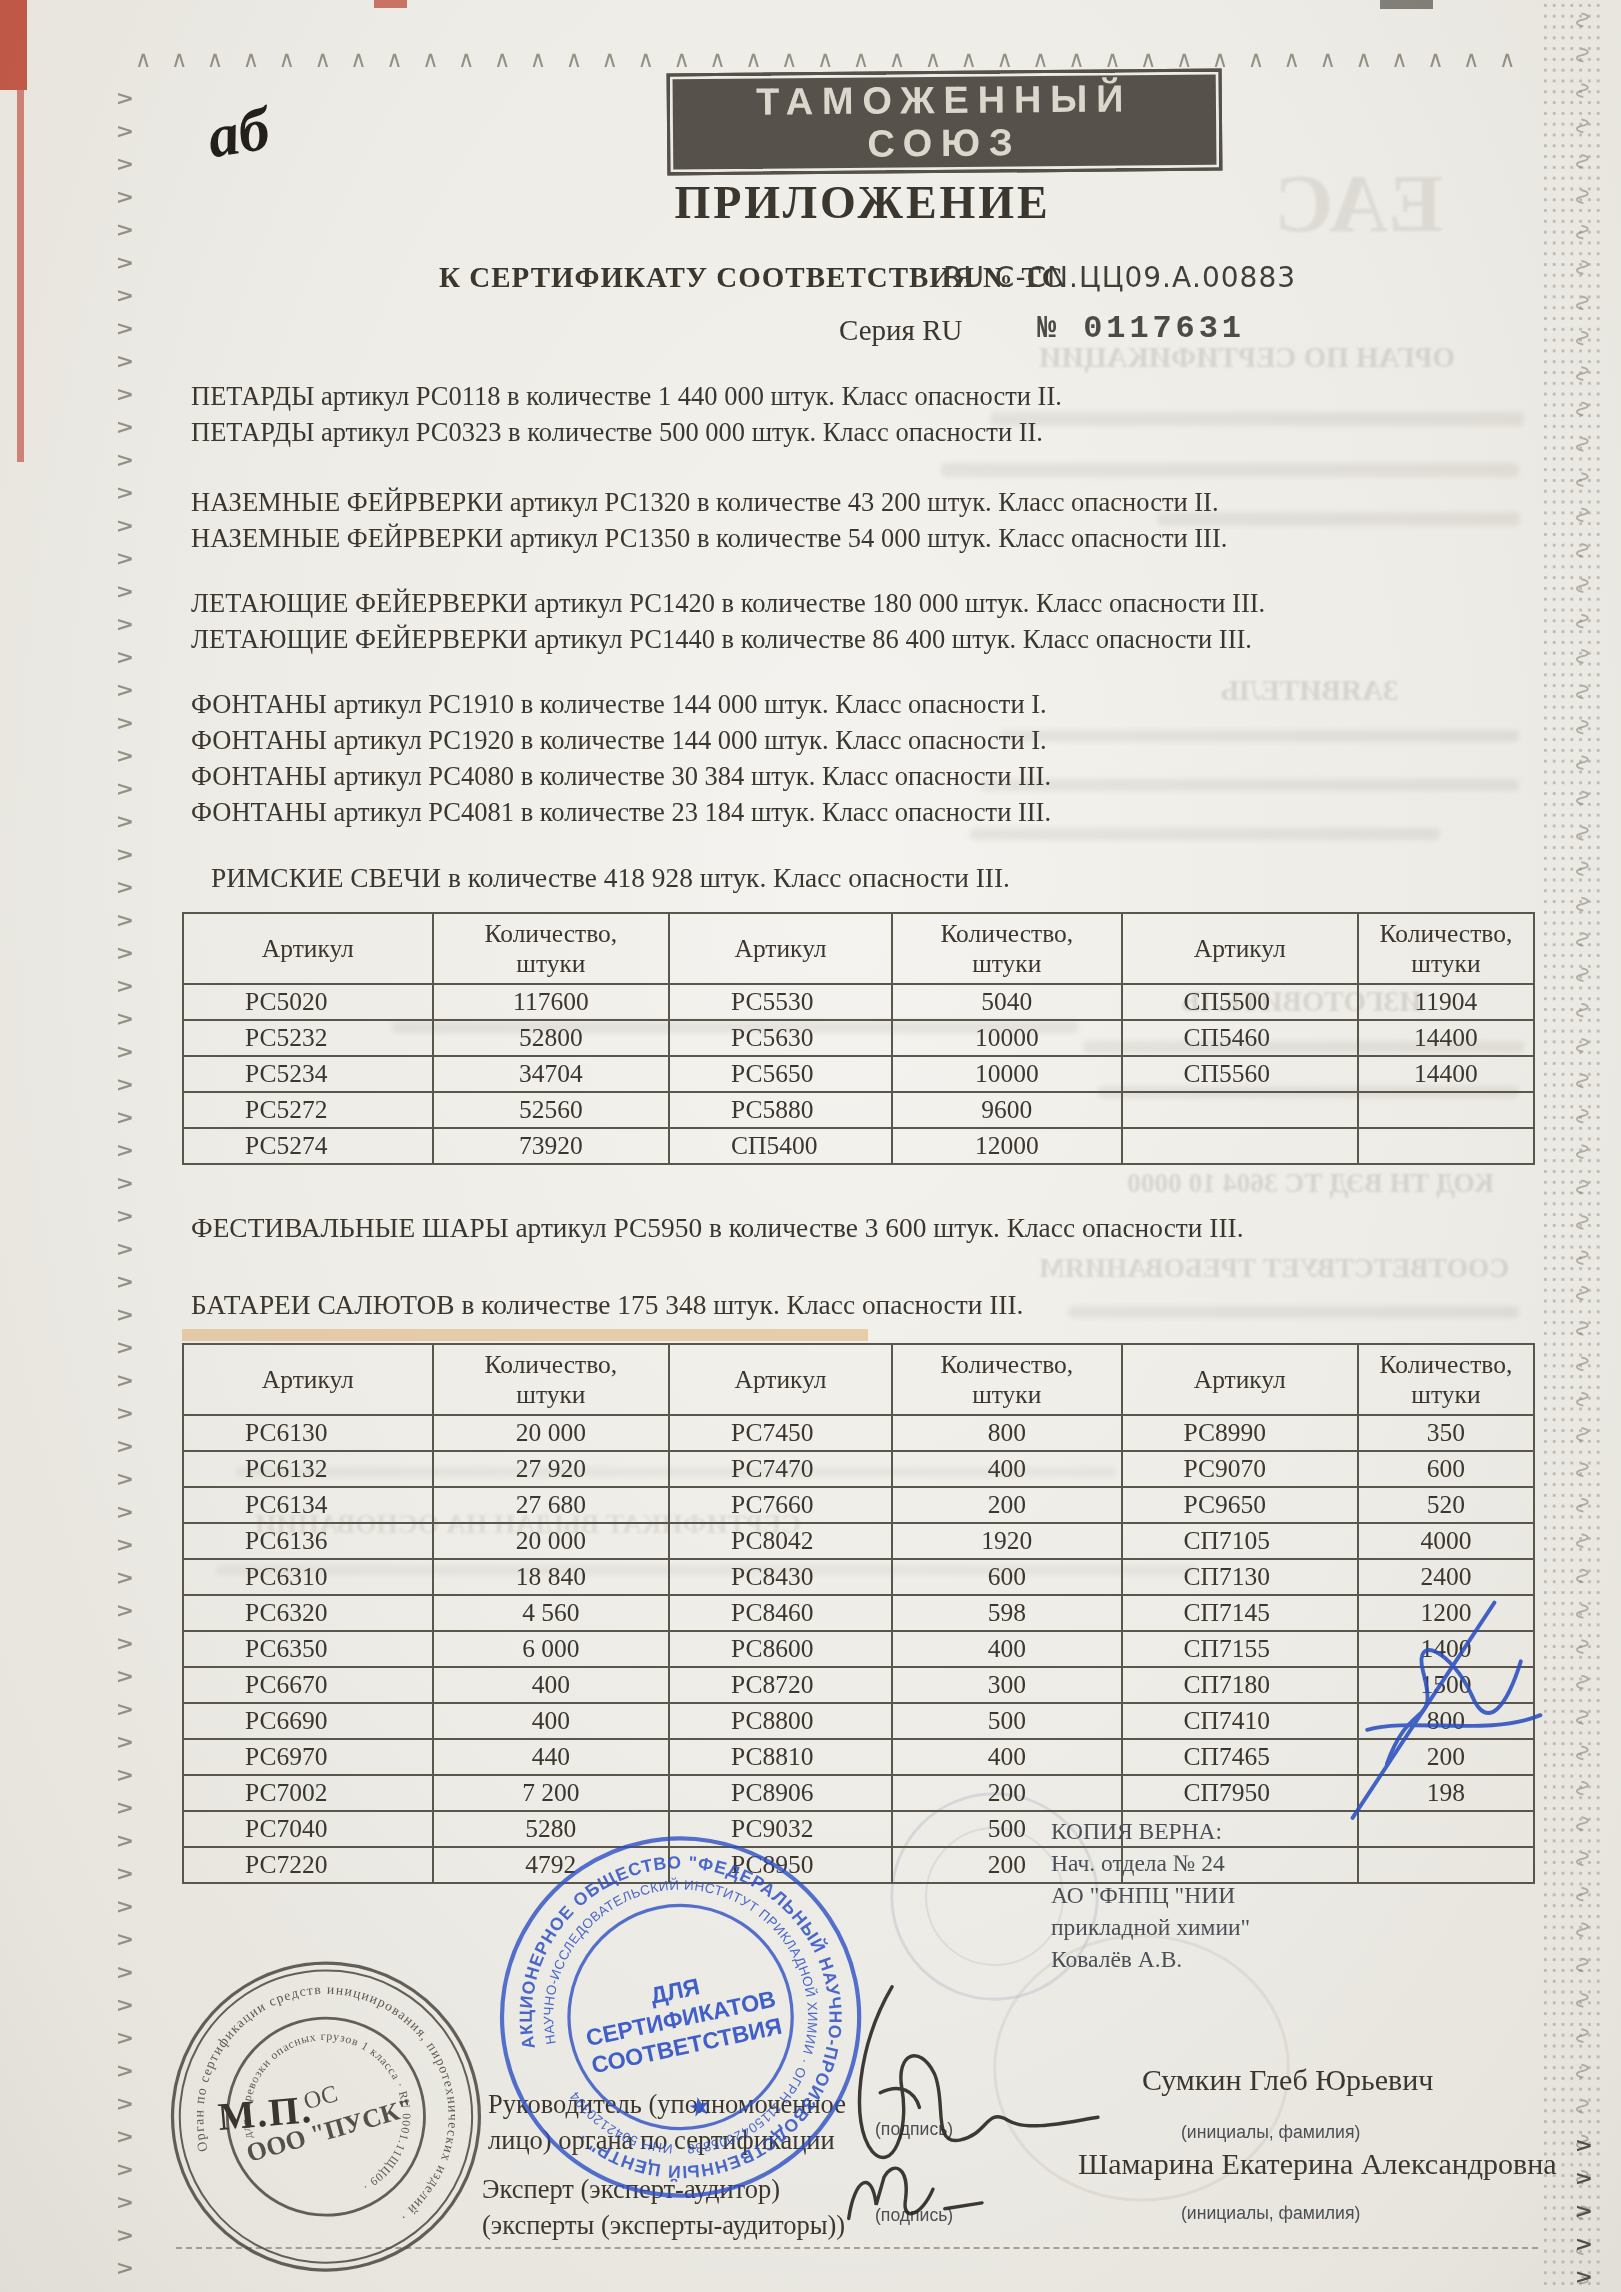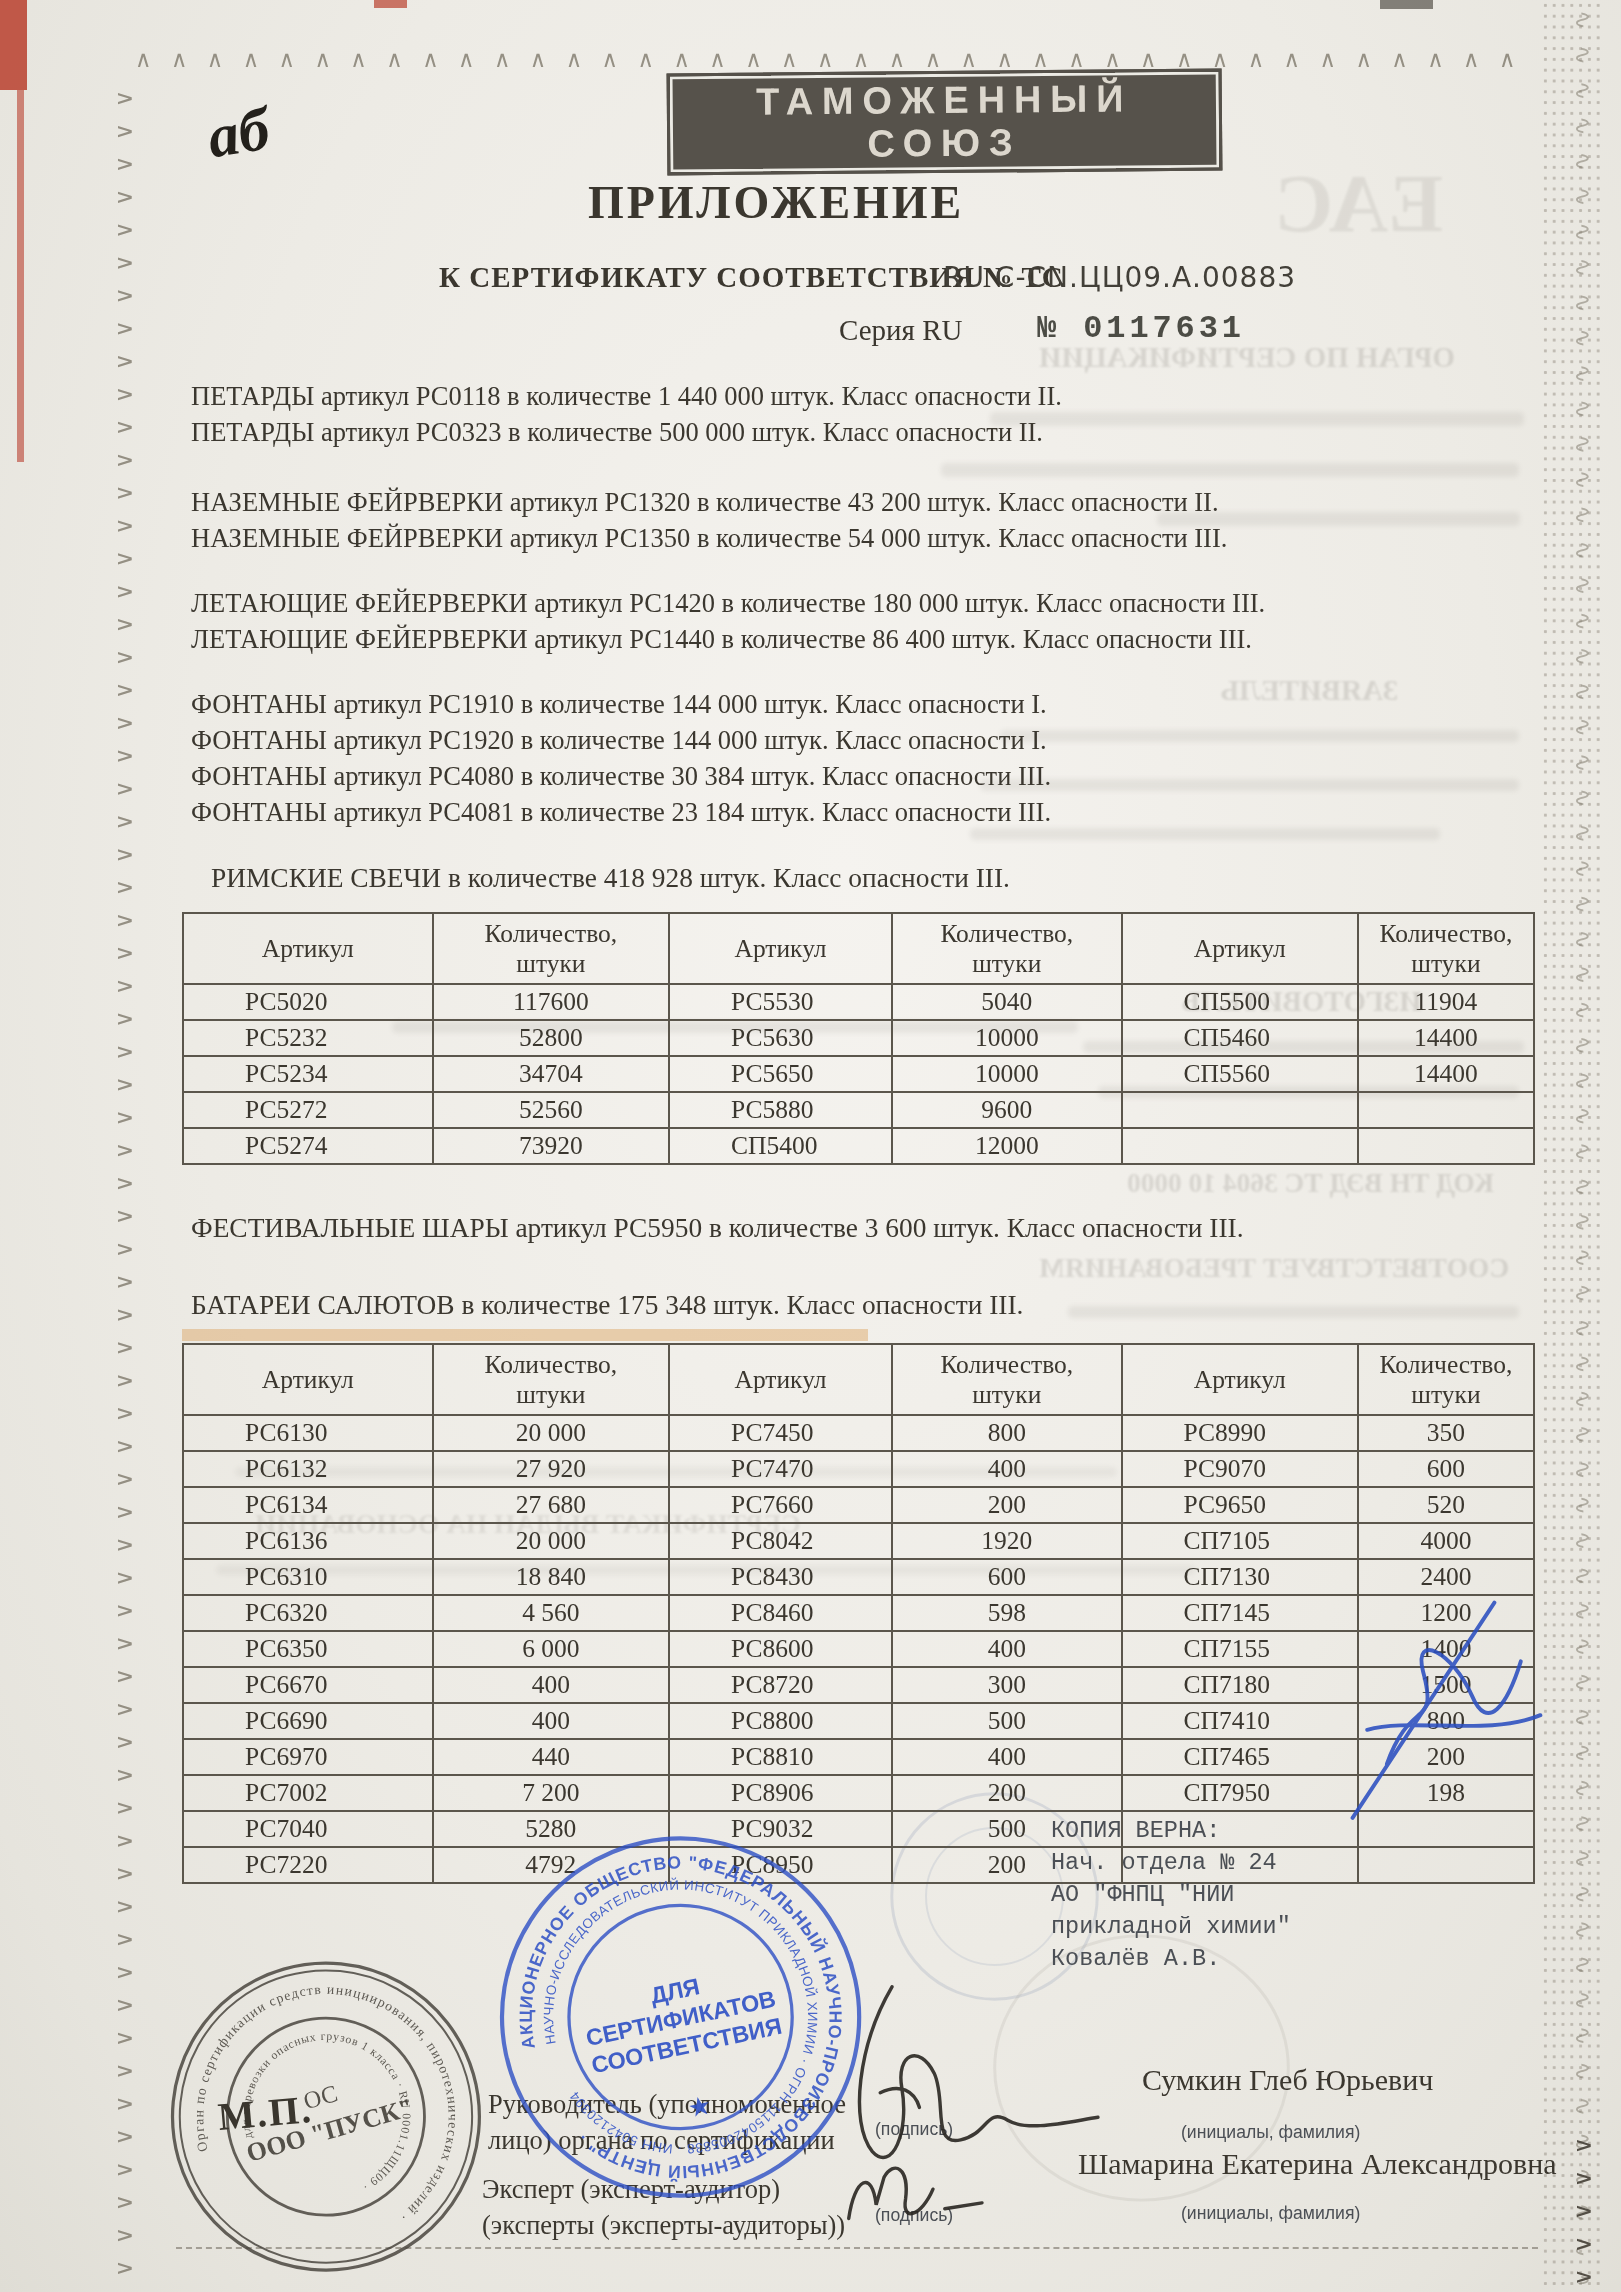--- a/index.html
+++ b/index.html
@@ -39,21 +39,21 @@
   .doc-table td.c-num{text-align:center;}
   .doc-table th:nth-child(1){width:18.5%}.doc-table th:nth-child(2){width:17.5%}
   .doc-table th:nth-child(3){width:16.5%}.doc-table th:nth-child(4){width:17%}
   .doc-table th:nth-child(5){width:17.5%}.doc-table th:nth-child(6){width:13%}
   
   .bleed{color:#57524a;opacity:.16;filter:blur(1.1px);transform:scaleX(-1);font-weight:bold;white-space:nowrap;z-index:1;}
   .bleedbar{background:#6b665e;opacity:.10;filter:blur(2.5px);border-radius:4.9px;z-index:1;}
   .content{z-index:2;}
   .overlay{z-index:3;}
   
-  .copy-note{font-family:Liberation Mono, monospace;font-size:23.5px;line-height:32px;color:#4b4f55;}
+  .copy-note{font-family:Liberation Serif, serif;font-size:23.5px;line-height:32px;color:#4b4f55;}
   .role-label{font-size:26.5px;line-height:36px;}
   .sig-caption{font-size:17.6px;color:#4b4f55;font-family:"Liberation Sans",sans-serif;}
   .person-name{font-size:30px;white-space:nowrap;}
   .mp{font-weight:bold;font-size:39px;letter-spacing:2px;transform:rotate(-5deg);color:#3a362e;}
   .dashed-rule{border-top:2.9px dashed #6e675c;opacity:.55;}
   .stamp svg{overflow:visible;}
 </style>
 </head>
 <body>
 
@@ -89,21 +89,21 @@
   <div class="abs bleed" style="left:255px;top:1509px;font-size:27.4px;opacity:.11">СЕРТИФИКАТ ВЫДАН НА ОСНОВАНИИ</div>
   <div class="abs bleedbar" style="left:235px;top:1467px;width:882px;height:9.8px;opacity:.07"></div>
   <div class="abs bleedbar" style="left:216px;top:1565px;width:980px;height:9.8px;opacity:.07"></div>
 
   <div class="abs content handwritten" style="left:208px;top:98px;font-size:61px;transform:rotate(-9deg);">аб</div>
 
   <div class="abs content banner" style="left:667px;top:71px;width:529px;">
     <div class="banner-text">ТАМОЖЕННЫЙ СОЮЗ</div>
   </div>
 
-  <div class="abs content title" style="left:588px;top:176px;width:549px;">ПРИЛОЖЕНИЕ</div>
+  <div class="abs content title" style="left:588px;top:176px;width:549px;text-align:center;">ПРИЛОЖЕНИЕ</div>
   <div class="abs content subtitle" style="left:439px;top:261px;">К СЕРТИФИКАТУ СООТВЕТСТВИЯ  № ТС</div>
   <div class="abs content certnum" style="left:943px;top:261px;">RU C-CN.ЦЦ09.А.00883</div>
   <div class="abs content series" style="left:839px;top:314px;">Серия RU</div>
   <div class="abs content seriesnum" style="left:1037px;top:310px;">№ 0117631</div>
 
   <div class="abs content para-group" style="left:191px;top:378px;">
       <div>ПЕТАРДЫ артикул РС0118 в количестве 1 440 000 штук. Класс опасности II.</div>
       <div>ПЕТАРДЫ артикул РС0323 в количестве 500 000 штук. Класс опасности II.</div>
     </div>
   <div class="abs content para-group" style="left:191px;top:484px;">

